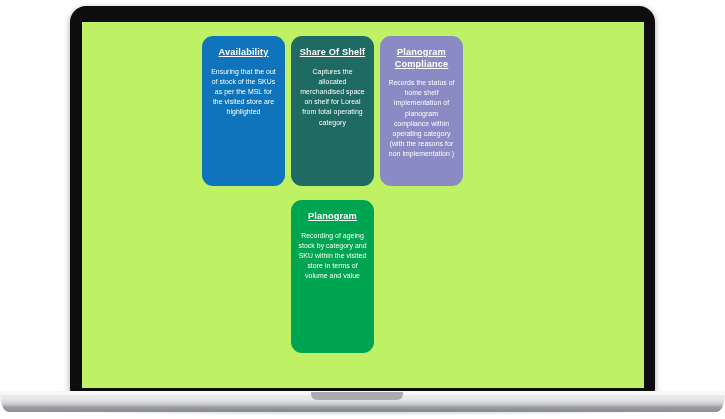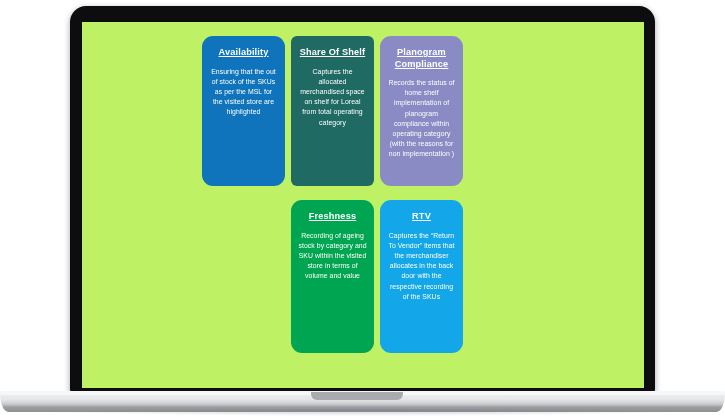--- a/index.html
+++ b/index.html
@@ -125,40 +125,36 @@
   <div id="laptop-lid"></div>
 
   <div id="laptop-screen" style="background: #bef264;">
     <div id="slide-canvas">
 
       <div class="card" style="left: 120px; top: 14px; width: 83px; height: 150px; background: rgb(15, 116, 187);">
         <div class="card-title">Availability</div>
         <div class="card-body">Ensuring that the out of stock of the SKUs as per the MSL for the visited store are highlighted</div>
       </div>
 
-      <div class="card" style="left: 209px; top: 14px; width: 83px; height: 150px; background: rgb(31, 106, 99); border-radius: 6px;">
+      <div class="card" style="left: 209px; top: 14px; width: 83px; height: 150px; background: rgb(31, 106, 99);">
         <div class="card-title">Share Of Shelf</div>
         <div class="card-body">Captures the allocated merchandised space on shelf for Loreal from total operating category</div>
       </div>
 
       <div class="card" style="left: 298px; top: 14px; width: 83px; height: 150px; background: rgb(138, 138, 196); text-align: center;">
         <div class="card-title">Planogram Compliance</div>
         <div class="card-body">Records the status of home shelf implementation of planogram compliance within operating category (with the reasons for non implementation )</div>
       </div>
 
 
       <div class="card" style="left: 209px; top: 178px; width: 83px; height: 153px; background: rgb(0, 165, 81);">
-        <div class="card-title">Freshness</div>
+        <div class="card-title">Planogram</div>
         <div class="card-body">Recording of ageing stock by category and SKU within the visited store in terms of volume and value</div>
       </div>
 
-      <div class="card" style="left: 298px; top: 178px; width: 83px; height: 153px; background: rgb(19, 167, 234);">
-        <div class="card-title">RTV</div>
-        <div class="card-body">Captures the “Return To Vendor” items that the merchandiser allocates in the back door with the respective recording of the SKUs</div>
-      </div>
 
     </div>
   </div>
 
   <div id="laptop-base"></div>
   <div id="laptop-base-top-edge"></div>
   <div id="laptop-trackpad-notch"></div>
   <div id="laptop-base-shadow"></div>
 
 </div>

